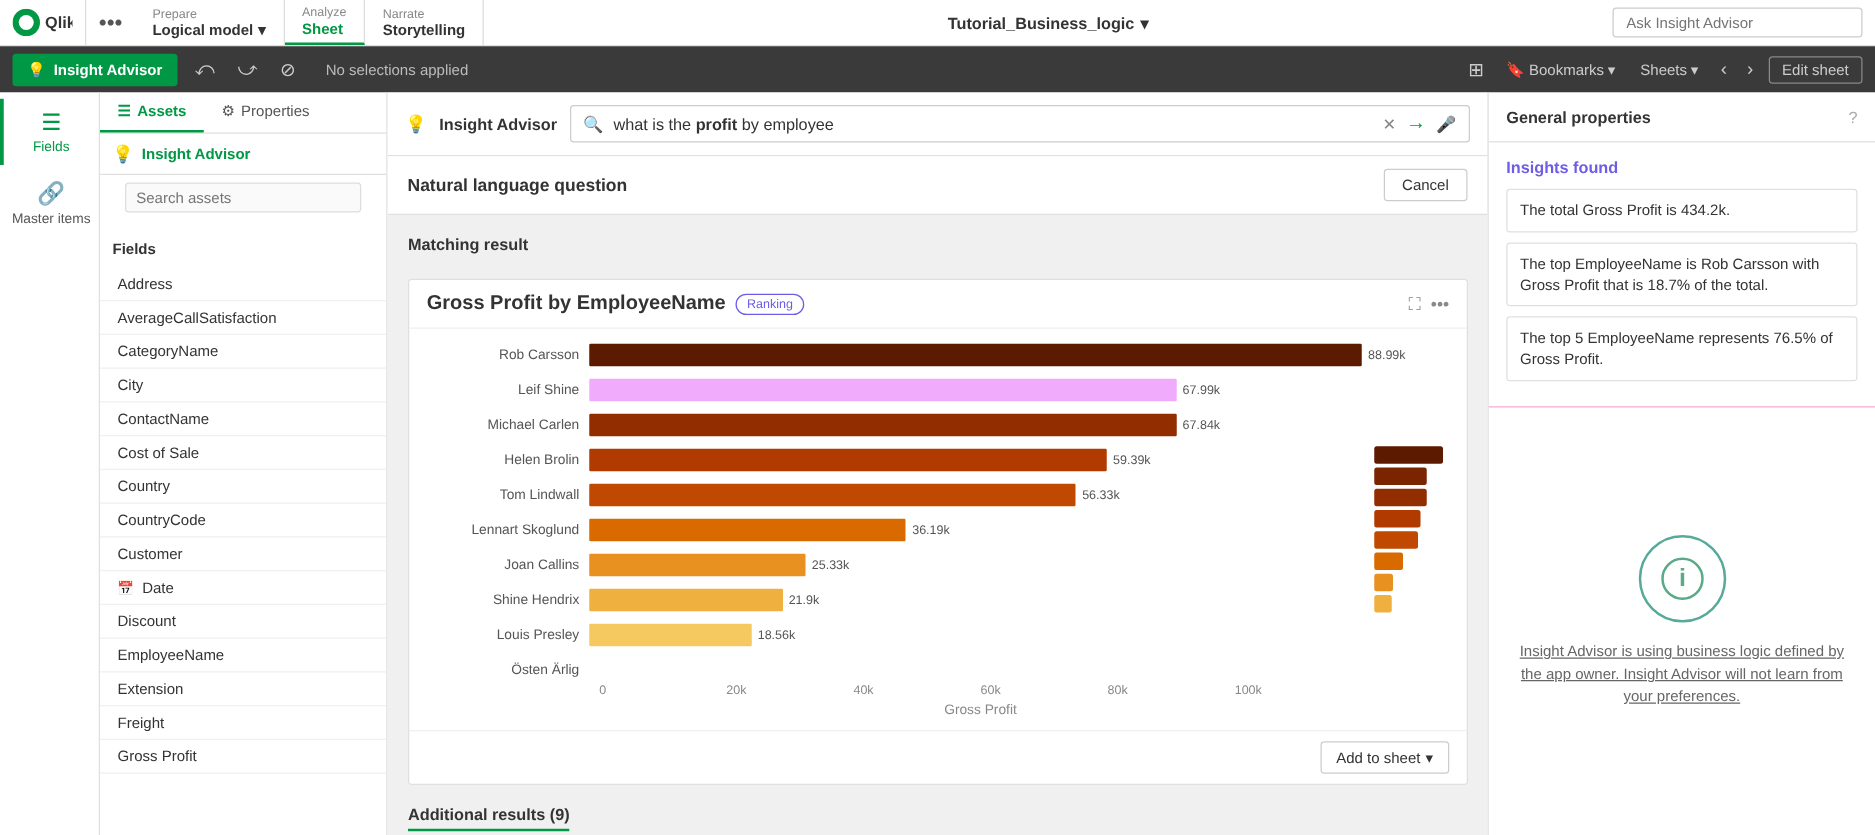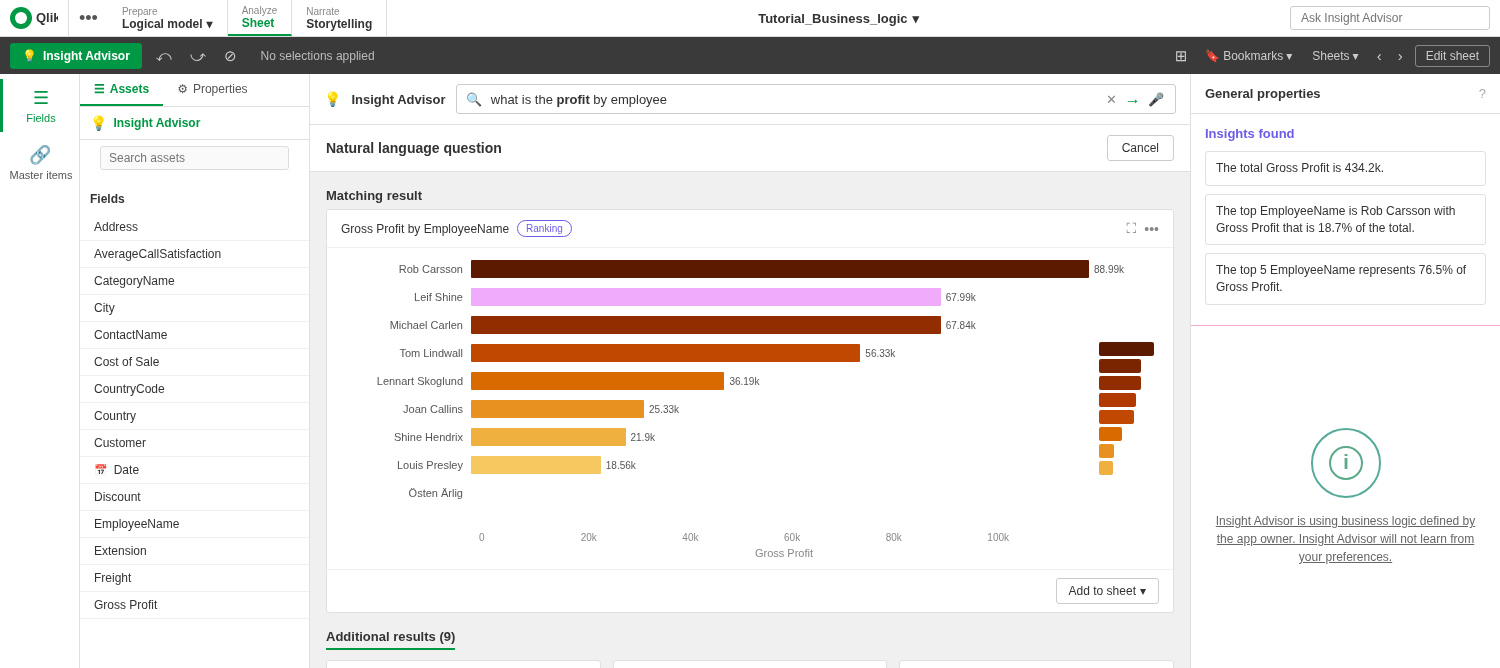--- a/index.html
+++ b/index.html
@@ -165,31 +165,31 @@
     }
     .nlq-title { font-size: 14px; font-weight: 600; color: #333; }
     .cancel-btn {
       border: 1px solid #ccc; background: #fff; padding: 5px 14px;
       font-size: 12px; cursor: pointer; border-radius: 3px; color: #333;
     }
 
     .scroll-area {
       flex: 1; overflow-y: auto; padding: 16px;
     }
-    .matching-result-title { font-size: 13px; font-weight: 600; margin-bottom: 6px; color: #333; }
+    .matching-result-title { font-size: 13px; font-weight: 600; margin-bottom: 20px; color: #333; }
 
     .chart-card {
       background: #fff; border: 1px solid #e0e0e0;
       border-radius: 3px; margin-bottom: 16px;
     }
     .chart-card-header {
       display: flex; align-items: center; justify-content: space-between;
       padding: 10px 14px; border-bottom: 1px solid #f0f0f0;
     }
-    .chart-title { font-size: 12px; font-weight: 400; color: #333; }
+    .chart-title { font-size: 16px; font-weight: 700; color: #333; }
     .chart-badge {
       font-size: 10px; padding: 2px 8px; border-radius: 10px;
       color: #6c5ce7; border: 1px solid #6c5ce7; margin-left: 8px;
     }
     .chart-header-right { display: flex; align-items: center; gap: 8px; }
     .chart-icon-btn { color: #888; cursor: pointer; font-size: 14px; }
 
     .chart-body { padding: 10px 14px; display: flex; }
     .chart-area { flex: 1; position: relative; min-height: 280px; }
 
@@ -389,24 +389,24 @@
         <div class="field-item">
           <span>City</span>
         </div>
         <div class="field-item">
           <span>ContactName</span>
         </div>
         <div class="field-item">
           <span>Cost of Sale</span>
         </div>
         <div class="field-item">
+          <span>Country</span>
+        </div>
+        <div class="field-item">
           <span>CountryCode</span>
-        </div>
-        <div class="field-item">
-          <span>Country</span>
         </div>
         <div class="field-item">
           <span>Customer</span>
         </div>
         <div class="field-item">
           <span class="field-item-icon">📅</span>
           <span>Date</span>
         </div>
         <div class="field-item">
           <span>Discount</span>
@@ -478,20 +478,28 @@
       <div class="bar-fill" style="width:76%;background:#f0abfc;">
         <span class="bar-value">67.99k</span>
       </div>
     </div>
   </div>
                 <div class="bar-row">
     <div class="bar-label">Michael Carlen</div>
     <div class="bar-container">
       <div class="bar-fill" style="width:76%;background:#922d00;">
         <span class="bar-value">67.84k</span>
+      </div>
+    </div>
+  </div>
+                <div class="bar-row">
+    <div class="bar-label">Helen Brolin</div>
+    <div class="bar-container">
+      <div class="bar-fill" style="width:67%;background:#b03a00;">
+        <span class="bar-value">59.39k</span>
       </div>
     </div>
   </div>
                 <div class="bar-row">
     <div class="bar-label">Tom Lindwall</div>
     <div class="bar-container">
       <div class="bar-fill" style="width:63%;background:#c04800;">
         <span class="bar-value">56.33k</span>
       </div>
     </div>

